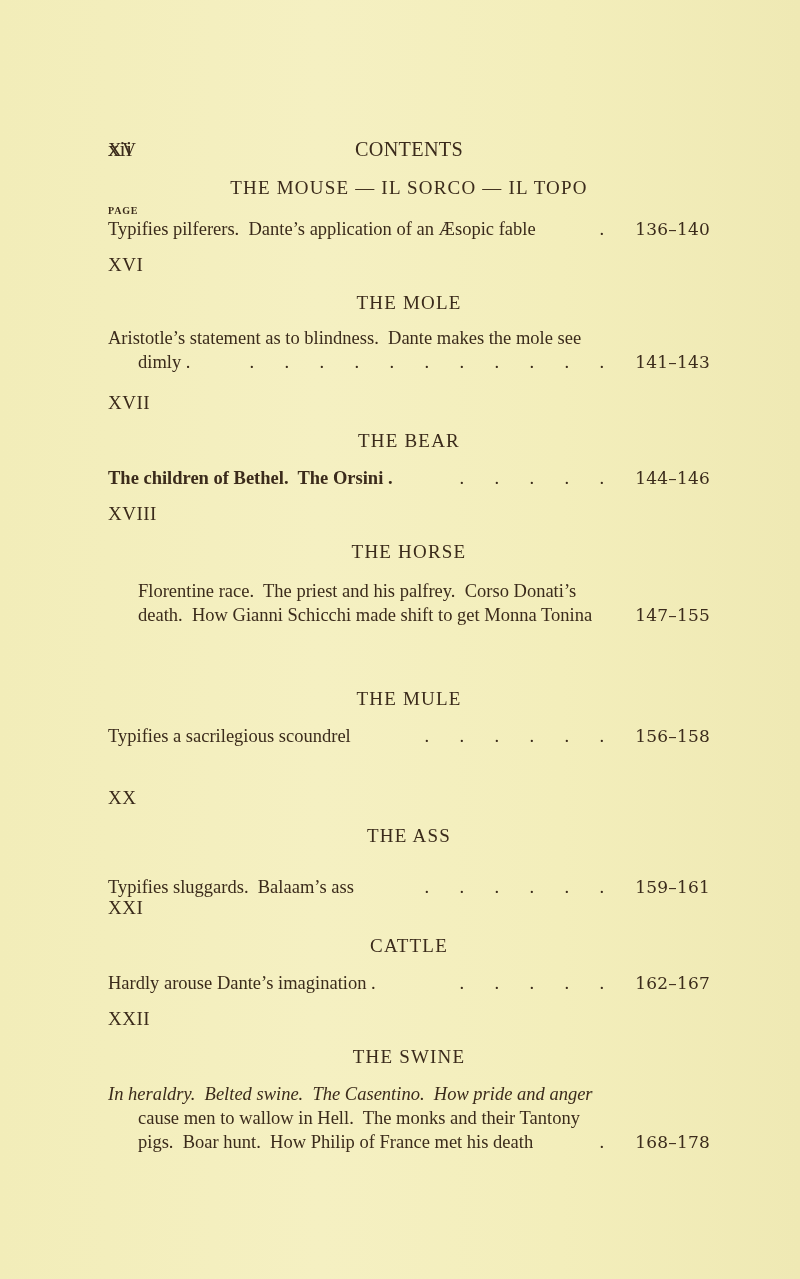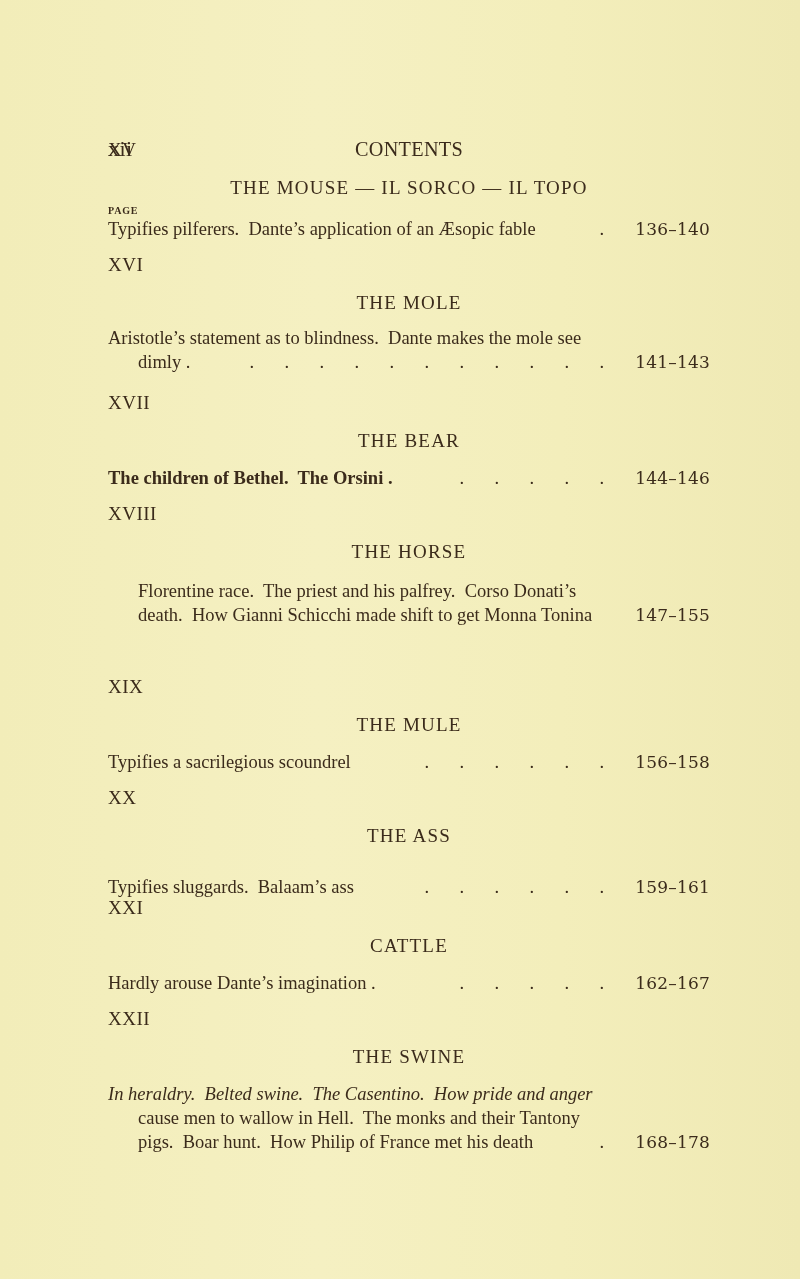--- a/index.html
+++ b/index.html
@@ -173,21 +173,20 @@
       </div>
       <div class="entry-line cont">
         <span class="entry-text" style="white-space:pre;">death.  How Gianni Schicchi made shift to get Monna Tonina</span>
         <span class="spacer"></span>
         <span class="pages">147–155</span>
       </div>
     </div>
   </div>
 
   <div class="chapter" style="top:674px;">
-    <div class="numeral">XIX</div>
     <div class="ch-title">THE MULE</div>
     <div class="entry" style="margin-top:12px;">
       <div class="entry-line">
         <span class="entry-text">Typifies a sacrilegious scoundrel</span>
         <span class="leader"><span>.</span><span>.</span><span>.</span><span>.</span><span>.</span><span>.</span></span>
         <span class="pages">156–158</span>
       </div>
     </div>
   </div>
 

